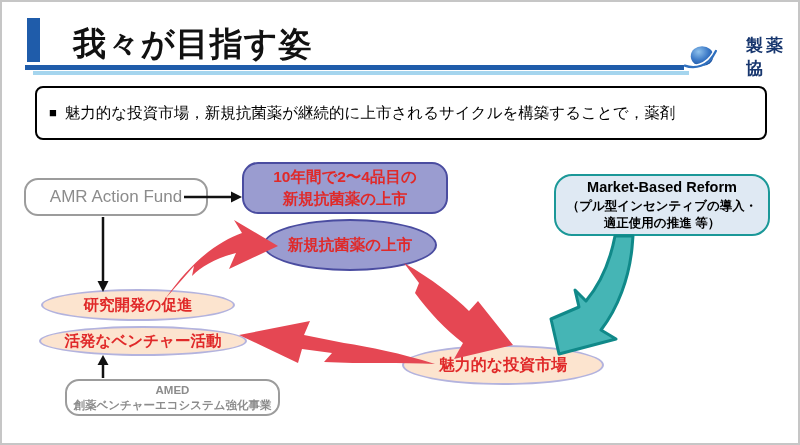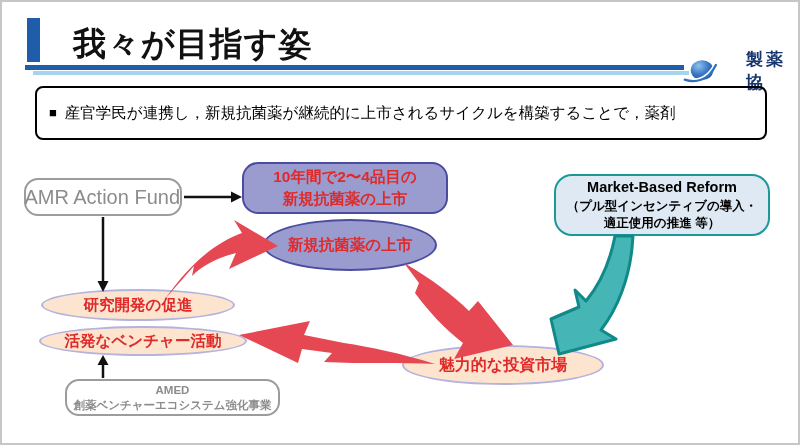--- a/index.html
+++ b/index.html
@@ -5,34 +5,34 @@
   html,body{margin:0;padding:0;background:#fff;}
   body{font-family:"Liberation Sans","DejaVu Sans",sans-serif;}
   .slide{position:relative;width:800px;height:445px;background:#ffffff;
          border:2px solid #c6c6c6;box-sizing:border-box;overflow:hidden;}
 
   
   .title-accent{position:absolute;left:25px;top:16px;width:13px;height:44px;background:#1f5caa;}
   .slide-title{position:absolute;left:71px;top:20px;margin:0;font-size:33px;font-weight:bold;color:#111;letter-spacing:1px;}
   .rule-dark{position:absolute;left:23px;top:63px;width:659px;height:5px;background:#1f5caa;}
   .rule-light{position:absolute;left:31px;top:69px;width:656px;height:4px;background:#a5d5ee;}
-  .logo{position:absolute;left:681px;top:46px;display:flex;align-items:center;gap:23px;}
+  .logo{position:absolute;left:681px;top:32px;display:flex;align-items:center;gap:23px;}
   .logo-text{font-size:17px;font-weight:bold;color:#17366e;letter-spacing:3px;margin-left:2px;}
 
   
   .summary-box{position:absolute;left:33px;top:84px;width:732px;height:54px;border:2px solid #000;
                border-radius:8px;box-sizing:border-box;display:flex;align-items:center;padding:4px 10px 4px 12px;}
   .summary-inner{display:flex;align-items:flex-start;font-size:15.5px;line-height:1.5;color:#000;}
   .summary-bullet{margin-right:8px;font-size:13px;padding-top:2px;}
 
   
   .shape{position:absolute;box-sizing:border-box;display:flex;flex-direction:column;
          align-items:center;justify-content:center;text-align:center;white-space:nowrap;z-index:2;}
   .graybox{border:2px solid #9c9c9c;border-radius:14px;color:#8c8c8c;background:#fff;}
-  .amr-box{left:22px;top:176px;width:158px;height:38px;font-size:20px;align-items:flex-end;}
+  .amr-box{left:22px;top:176px;width:184px;height:38px;font-size:17px;}
   .amed-box{left:63px;top:377px;width:215px;height:37px;font-size:11.5px;line-height:1.3;font-weight:bold;}
   .purple{background:#9a9cd0;border:2.5px solid #4a4ca0;color:#e02929;font-weight:bold;}
   .launch10-box{left:240px;top:160px;width:206px;height:52px;border-radius:16px;font-size:15.5px;line-height:1.4;}
   .launch-ellipse{left:261px;top:217px;width:174px;height:52px;border-radius:50%;font-size:15.5px;}
   .mbr-box{left:552px;top:172px;width:216px;height:62px;background:#dfe9f3;border:2.5px solid #1b9898;
            border-radius:18px;color:#000;font-weight:bold;font-size:14.5px;line-height:1.35;}
   .mbr-sub{font-size:12.5px;}
   .peach{background:#fce4cf;border:2px solid #b3b3de;border-radius:50%;color:#e02929;font-weight:bold;}
   .research-ellipse{left:39px;top:287px;width:194px;height:32px;font-size:15.5px;}
   .venture-ellipse{left:37px;top:324px;width:208px;height:30px;font-size:15.5px;}
@@ -63,21 +63,21 @@
       <path d="M2 24 C 12 29, 27 27, 36 11" stroke="#ffffff" stroke-width="4" fill="none"></path>
       <path d="M2 26 C 13 30, 29 28, 38 9" stroke="#2e6fbe" stroke-width="2.6" fill="none" stroke-linecap="round"></path>
     </svg>
     <span class="logo-text">製薬協</span>
   </div>
 
   <div class="summary-box">
     <div class="summary-inner">
       <span class="summary-bullet">■</span>
       <div>
-        <span>産官学民が連携し，新規抗菌薬が継続的に上市されるサイクルを構築することで，薬剤</span><br>
+        <span>魅力的な投資市場，新規抗菌薬が継続的に上市されるサイクルを構築することで，薬剤</span><br>
       </div>
     </div>
   </div>
 
   <div class="shape graybox amr-box">
     <span>AMR Action Fund</span>
   </div>
 
   <div class="shape purple launch10-box">
     <span>10年間で2〜4品目の</span>

